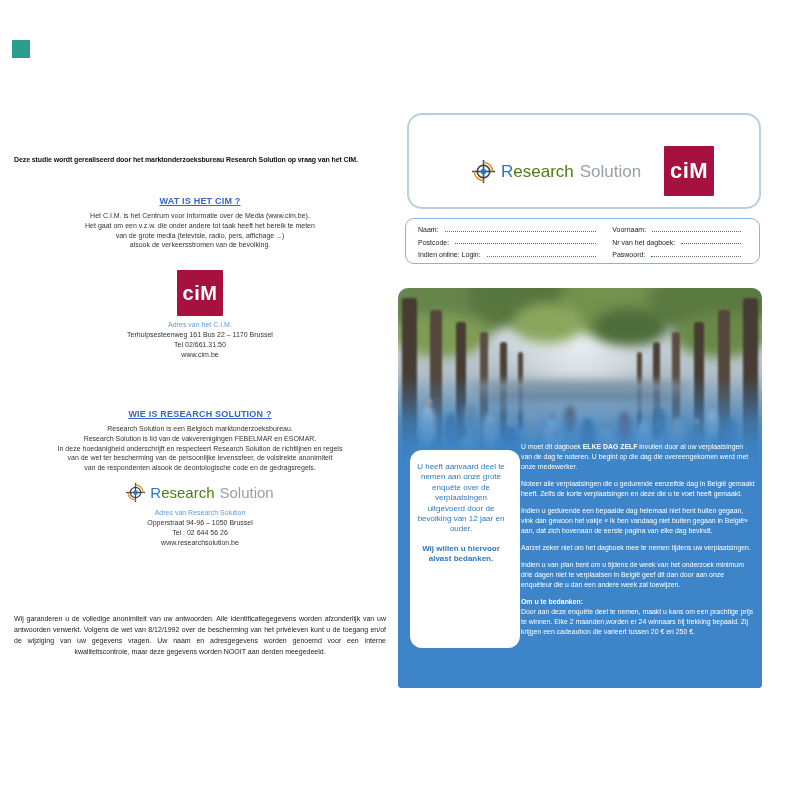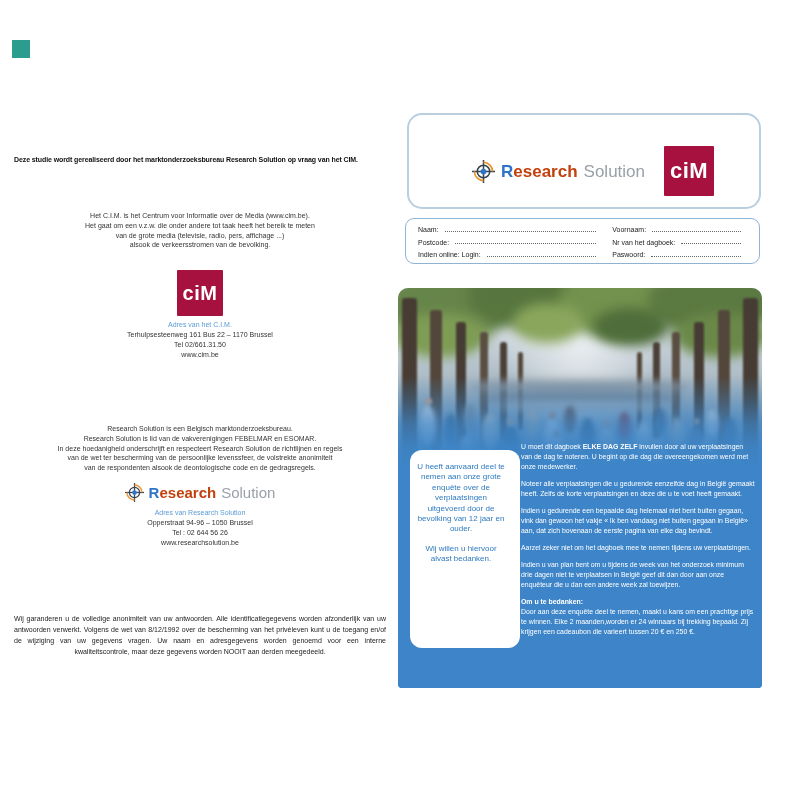--- a/index.html
+++ b/index.html
@@ -9,21 +9,21 @@
   
   #corner-mark{left:12px;top:40px;width:18px;height:18px;}
   .intro-note{left:14px;top:156px;width:376px;font-size:7px;font-weight:700;letter-spacing:-0.1px;white-space:nowrap;color:#111;}
   .sec-heading{width:380px;left:10px;text-align:center;font-size:9px;font-weight:700;text-decoration:underline;color:#3565c8;letter-spacing:0.2px;}
   .sec-body{width:380px;left:10px;text-align:center;font-size:7px;line-height:1.4;white-space:pre-line;color:#333;}
   .cim-box{width:46px;height:46px;background:#a6113f;color:#fff;display:flex;align-items:center;justify-content:center;
            font-weight:700;font-size:20px;letter-spacing:0.5px;border-radius:1px;}
   .addr-title{width:380px;left:10px;text-align:center;font-size:7px;color:#5b9bd5;}
   .addr-line{width:380px;left:10px;text-align:center;font-size:7px;color:#333;line-height:1.45;}
   .rs-logo{display:flex;align-items:center;justify-content:center;gap:5px;width:380px;left:10px;}
-  .rs-name{display:inline-block;font-weight:700;color:#c2410c;text-align:center;}
+  .rs-name{display:inline-block;font-weight:400;color:#4d7c0f;text-align:center;}
   .rs-name::first-letter{color:#2e75c8;}
   .rs-sol{color:#9aa0a8;font-weight:400;}
   .privacy{left:14px;top:614px;width:372px;font-size:7px;line-height:1.55;text-align:justify;text-align-last:center;color:#222;}
   
   #header-card{left:407px;top:113px;width:350px;height:92px;border:2px solid #b9cfe0;border-radius:15px;background:#fff;}
   #header-rs{left:480px;top:160px;}
   #header-cim{left:664px;top:146px;width:50px;height:50px;font-size:22px;}
   #form-card{left:405px;top:218px;width:355px;height:46px;border:1.5px solid #8fb3d4;border-radius:9px;background:#fff;
              display:grid;grid-template-columns:56% 44%;align-content:center;row-gap:3px;padding:0 12px;box-sizing:border-box;}
   .field{display:flex;align-items:flex-end;font-size:7px;color:#222;}
@@ -37,49 +37,51 @@
   #photo{left:398px;top:288px;width:364px;height:400px;border-radius:10px 10px 4px 4px;overflow:hidden;
          background:linear-gradient(180deg,#c6d0d8 0%,#d4dce1 10%,#aebcc6 22%,#93a6b2 32%,#7e95a6 42%,#5c88b0 52%,#3d85c8 62%,#3d85c8 100%);}
   #photo::before{content:"";position:absolute;left:25%;top:0;width:50%;height:45%;
          background:radial-gradient(ellipse at 50% 25%, rgba(238,242,244,0.9) 0%, rgba(238,242,244,0) 65%);}
   .blob{position:absolute;border-radius:50%;}
   #blue-overlay{position:absolute;left:0;top:0;width:100%;height:100%;z-index:5;
          background:linear-gradient(180deg, rgba(61,133,200,0) 0%, rgba(61,133,200,0) 22%, rgba(61,133,200,0.35) 28%, rgba(61,133,200,0.75) 34%, rgba(61,133,200,0.95) 40%, #3d85c8 45%, #3d85c8 100%);}
   #intro-box{position:absolute;left:12px;top:162px;width:110px;height:198px;background:#fff;border-radius:12px;z-index:6;
          box-sizing:border-box;padding:12px 7px;color:#2e7abf;font-size:8px;line-height:1.3;text-align:center;font-weight:500;}
   #intro-box p{margin:0 8px 9px 0;}
-  #intro-box .b{font-weight:400;}
+  #intro-box .b{font-weight:700;}
   #instructions{position:absolute;left:123px;top:154px;width:234px;z-index:6;color:#fff;font-size:6.9px;line-height:1.45;}
   #instructions p{margin:0 0 7px 0;}
   b{font-weight:700;}
 </style>
 </head>
 <body>
 
 <div id="canvas">
 
   <div class="abs" id="corner-mark" style="background:#2a9d8f;"></div>
 
   <div class="abs intro-note">Deze studie wordt gerealiseerd door het marktonderzoeksbureau Research Solution op vraag van het CIM.</div>
 
+  <div class="abs sec-heading" style="top:196px;">WAT IS HET CIM ?</div>
   <div class="abs sec-body" style="top:211px;">Het C.I.M. is het Centrum voor Informatie over de Media (www.cim.be).
 Het gaat om een v.z.w. die onder andere tot taak heeft het bereik te meten
 van de grote media (televisie, radio, pers, affichage ...)
 alsook de verkeersstromen van de bevolking.</div>
 
   <div class="abs" style="left:10px;top:270px;width:380px;display:flex;justify-content:center;">
     <div class="cim-box">
         <span>ciM</span>
       </div>
   </div>
   <div class="abs addr-title" style="top:321px;">Adres van het C.I.M.</div>
   <div class="abs addr-line" style="top:330px;">Terhulpsesteenweg 161 Bus 22 – 1170 Brussel</div>
   <div class="abs addr-line" style="top:340px;">Tel  02/661.31.50</div>
   <div class="abs addr-line" style="top:350px;">www.cim.be</div>
 
+  <div class="abs sec-heading" style="top:409px;">WIE IS RESEARCH SOLUTION ?</div>
   <div class="abs sec-body" style="top:424px;">Research Solution is een Belgisch marktonderzoeksbureau.
 Research Solution is lid van de vakverenigingen  FEBELMAR en ESOMAR.
 In deze hoedanigheid onderschrijft en respecteert Research Solution de richtlijnen en regels
 van de wet ter bescherming van de persoonlijke levenssfeer, de volstrekte anonimiteit
 van de respondenten alsook de deontologische code en de gedragsregels.</div>
 
   <div class="abs rs-logo" style="top:483px;font-size:15px;">
     <span style="display:inline-flex;">
       <svg width="19" height="19" viewBox="0 0 24 24">
         <line x1="12" y1="0" x2="12" y2="24" stroke="#3a4450" stroke-width="1.6"></line>

